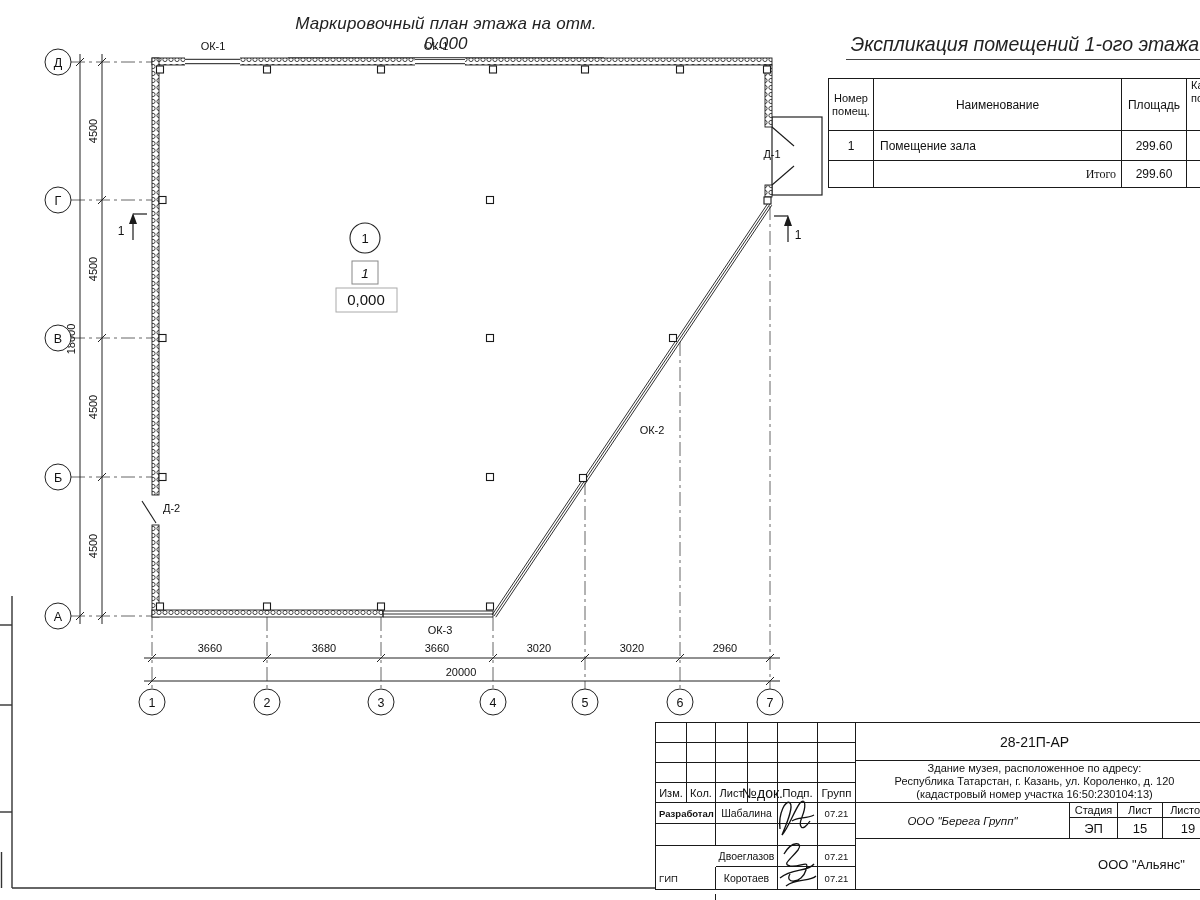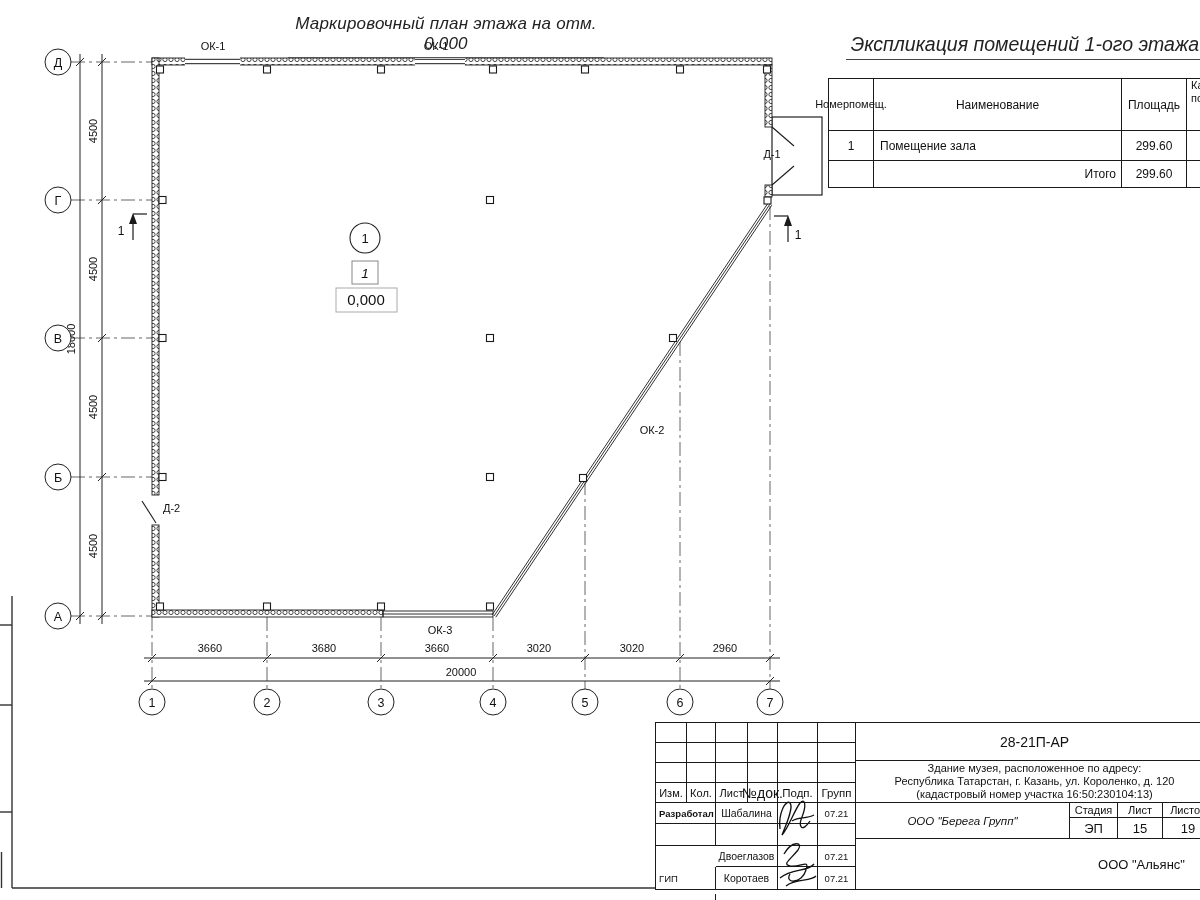--- a/index.html
+++ b/index.html
@@ -235,38 +235,38 @@
     <rect x="336" y="288" width="61" height="24" fill="#fff" stroke="#aaa" stroke-width="1"></rect>
     <text x="366" y="305" text-anchor="middle" font-size="15">0,000</text>
   </g>
 </svg>
 
 <div class="abs plan-title">Маркировочный план этажа на отм. 0.000</div>
 <div class="abs expl-title">Экспликация помещений 1-ого этажа</div>
 
 <div class="abs expl-table">
 
-  <div class="cell small" style="left:0;top:0;width:45px;height:52px;">
+  <div class="cell small" style="left:0;top:0;width:45px;height:52px;flex-direction:column;">
     <span>Номер</span>
     <span>помещ.</span>
   </div>
   <div class="cell" style="left:45px;top:0;width:248px;height:52px;">Наименование</div>
   <div class="cell" style="left:293px;top:0;width:65px;height:52px;">Площадь</div>
   <div class="cell small noR left" style="left:358px;top:0;width:124px;height:52px;flex-direction:column;align-items:flex-start;padding-left:4px;">
     <span>Категория</span>
     <span>помещения</span>
   </div>
 
   <div class="cell" style="left:0;top:52px;width:45px;height:30px;">1</div>
   <div class="cell left" style="left:45px;top:52px;width:248px;height:30px;">Помещение зала</div>
   <div class="cell" style="left:293px;top:52px;width:65px;height:30px;">299.60</div>
   <div class="cell noR" style="left:358px;top:52px;width:124px;height:30px;"></div>
 
   <div class="cell noB" style="left:0;top:82px;width:45px;height:26px;"></div>
-  <div class="cell right noB" style="left:45px;top:82px;width:248px;height:26px;">Итого</div>
+  <div class="cell right noB" style="left:45px;top:82px;width:248px;height:26px;font-family:Liberation Serif, serif;">Итого</div>
   <div class="cell noB" style="left:293px;top:82px;width:65px;height:26px;">299.60</div>
   <div class="cell noR noB" style="left:358px;top:82px;width:124px;height:26px;"></div>
 </div>
 
 <div class="abs tblock">
 
   <div class="tb-cell" style="left:0;top:0;width:31px;height:20px;"></div>
   <div class="tb-cell" style="left:31px;top:0;width:29px;height:20px;"></div>
   <div class="tb-cell" style="left:60px;top:0;width:32px;height:20px;"></div>
   <div class="tb-cell" style="left:92px;top:0;width:30px;height:20px;"></div>

